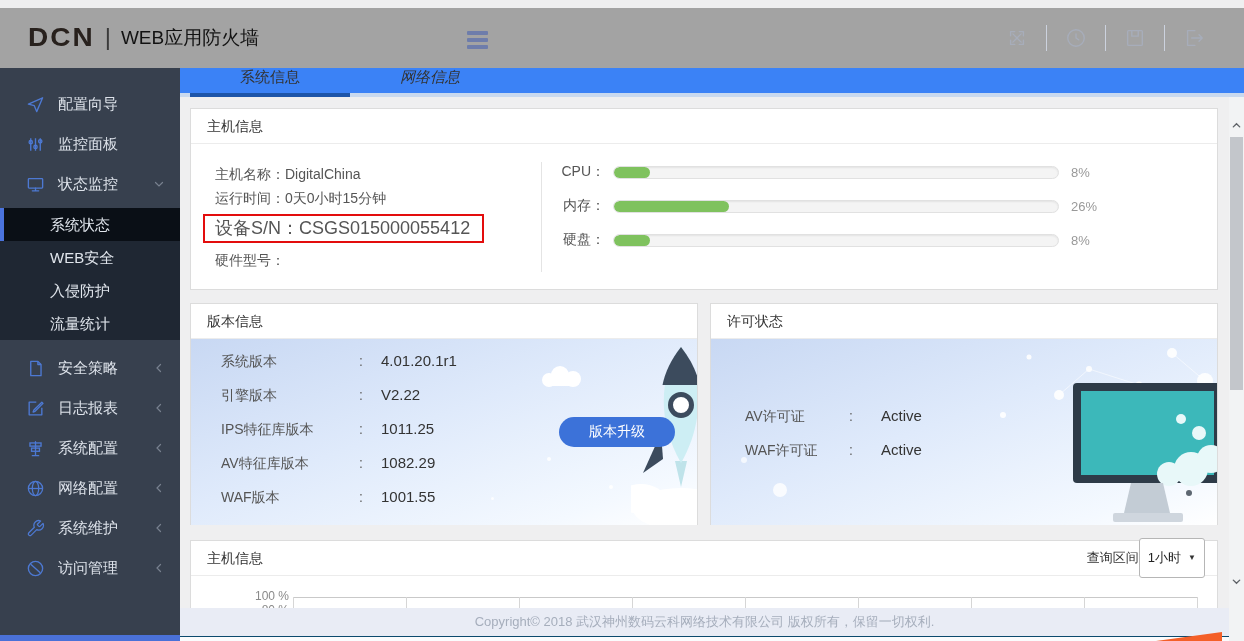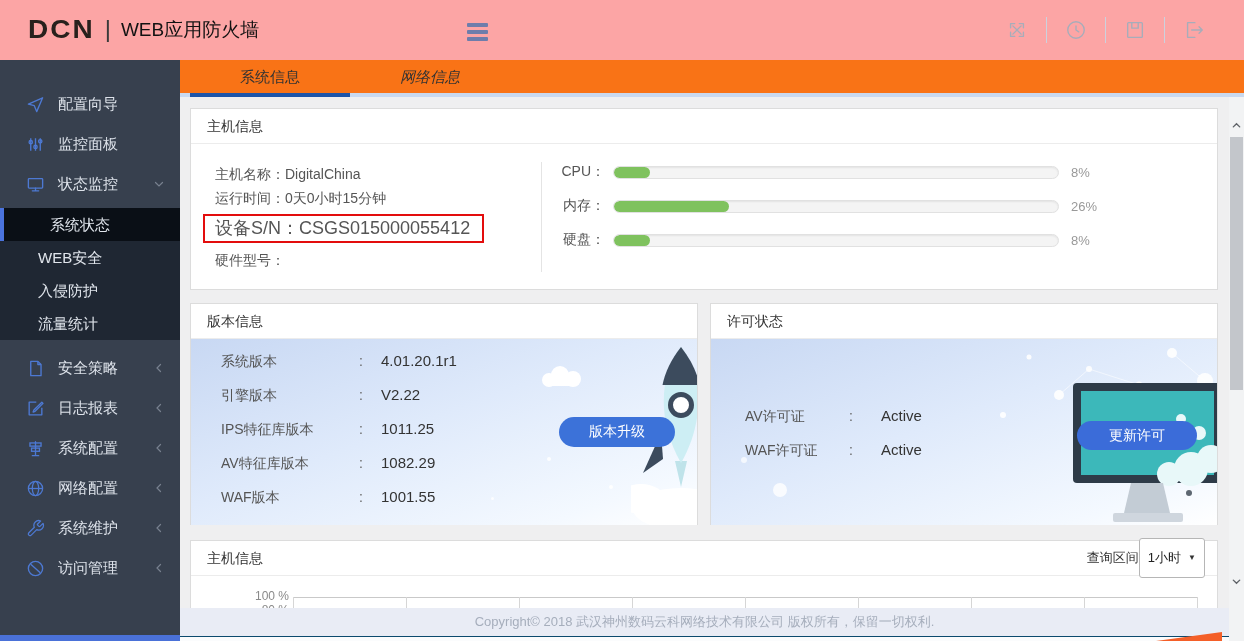--- a/index.html
+++ b/index.html
@@ -1,20 +1,20 @@
 <!DOCTYPE html>
 <html><head>
 <meta charset="utf-8">
 <style>
   html,body{margin:0;padding:0;background:#fff;}
   .screen{position:relative;width:1244px;height:641px;overflow:hidden;
     font-family:"Liberation Sans","DejaVu Sans",sans-serif;background:#efeff0;}
 
   
-  .app-header{position:absolute;left:0;top:0;width:1244px;height:60px;background:#fca5a5;z-index:10;}
+  .app-header{position:absolute;left:0;top:8px;width:1244px;height:60px;background:#a3a3a3;z-index:10;}
   .logo-wrap{position:absolute;left:28px;top:0;height:60px;display:flex;align-items:center;}
   .logo{font-weight:900;font-size:28px;color:#28211d;letter-spacing:2px;transform:scaleY(.92);}
   .logo-sep{font-size:24px;font-weight:300;color:#3a3a3a;margin:0 10px 2px 10px;}
   .app-title{font-size:19px;color:#121212;}
   .hamburger{position:absolute;left:467px;top:23px;width:21px;cursor:pointer;}
   .hamburger i{display:block;height:3.5px;background:#6e7dab;margin-bottom:3.5px;border-radius:1px;}
   .header-actions{position:absolute;right:39px;top:0;height:60px;display:flex;align-items:center;gap:18px;}
   .h-icon{width:22px;height:22px;color:#a7adba;cursor:pointer;display:block;}
   .h-icon svg{width:22px;height:22px;display:block;}
   .h-divider{width:1px;height:26px;background:#ccd2de;}
@@ -22,27 +22,27 @@
   
   .sidebar{position:absolute;left:0;top:60px;width:180px;height:575px;background:#37404e;z-index:9;}
   .nav{padding-top:24px;}
   .nav-item{position:relative;height:40px;display:flex;align-items:center;padding-left:26px;
     color:#dde2ea;font-size:15px;cursor:pointer;}
   .nav-icon{width:19px;height:19px;margin-right:13px;color:#4d79d3;flex:0 0 auto;}
   .nav-icon svg{width:19px;height:19px;display:block;}
   .nav-chevron{position:absolute;right:15px;top:14px;width:12px;height:12px;color:#78818f;}
   .nav-chevron svg{width:12px;height:12px;display:block;}
   .submenu{margin-top:4px;background:#1f2733;}
-  .sub-item{height:33px;line-height:33px;padding-left:38px;font-size:15px;color:#e0e5ec;cursor:pointer;}
+  .sub-item{height:33px;line-height:33px;padding-left:50px;font-size:15px;color:#e0e5ec;cursor:pointer;}
   .sub-item.active{background:#0a0f16;border-left:4px solid #4a73dd;padding-left:46px;}
   .after-sub{margin-top:8px;}
   .sidebar-accent{position:absolute;left:0;top:635px;width:180px;height:6px;background:#4a71d8;z-index:11;}
 
   
-  .tabbar{position:absolute;left:180px;top:60px;width:1064px;height:37px;background:#f97316;z-index:3;}
+  .tabbar{position:absolute;left:180px;top:60px;width:1064px;height:37px;background:#3b82f6;z-index:3;}
   .tab{position:absolute;top:0;width:160px;height:33px;line-height:33px;text-align:center;
     font-size:15px;color:#333;cursor:pointer;}
   .tab1{left:10px;} .tab2{left:170px;font-style:italic;}
   .tab-underline-bg{position:absolute;left:0;bottom:0;width:100%;height:4px;background:#c9d9ef;}
   .tab-underline-active{position:absolute;left:10px;bottom:0;width:160px;height:4px;background:#1d55a9;}
 
   
   .panel{position:absolute;background:#fff;border:1px solid #dcdcdc;box-sizing:border-box;z-index:2;}
   .panel-header{height:34px;line-height:34px;padding:0 16px;font-size:14px;color:#333;
     border-bottom:1px solid #ececec;position:relative;}
@@ -407,21 +407,20 @@
       </svg>
       <span class="dot" style="left:62px;top:144px;width:14px;height:14px;opacity:.8;"></span>
       <span class="dot" style="left:30px;top:118px;width:6px;height:6px;opacity:.7;"></span>
 
       <div class="info-row" style="top:68px;">
         <span class="lbl">AV许可证</span><span class="sep">:</span><span class="val">Active</span>
       </div>
       <div class="info-row" style="top:102px;">
         <span class="lbl">WAF许可证</span><span class="sep">:</span><span class="val">Active</span>
       </div>
-      <button class="pill-btn renew-btn">更新许可</button>
     </div>
   </div>
 
   <div class="panel chart-panel">
     <div class="panel-header">
       <span>主机信息</span>
       <div class="chart-controls">
         <span class="query-label">查询区间</span>
         <div class="interval-select">
           <span>1小时</span>

